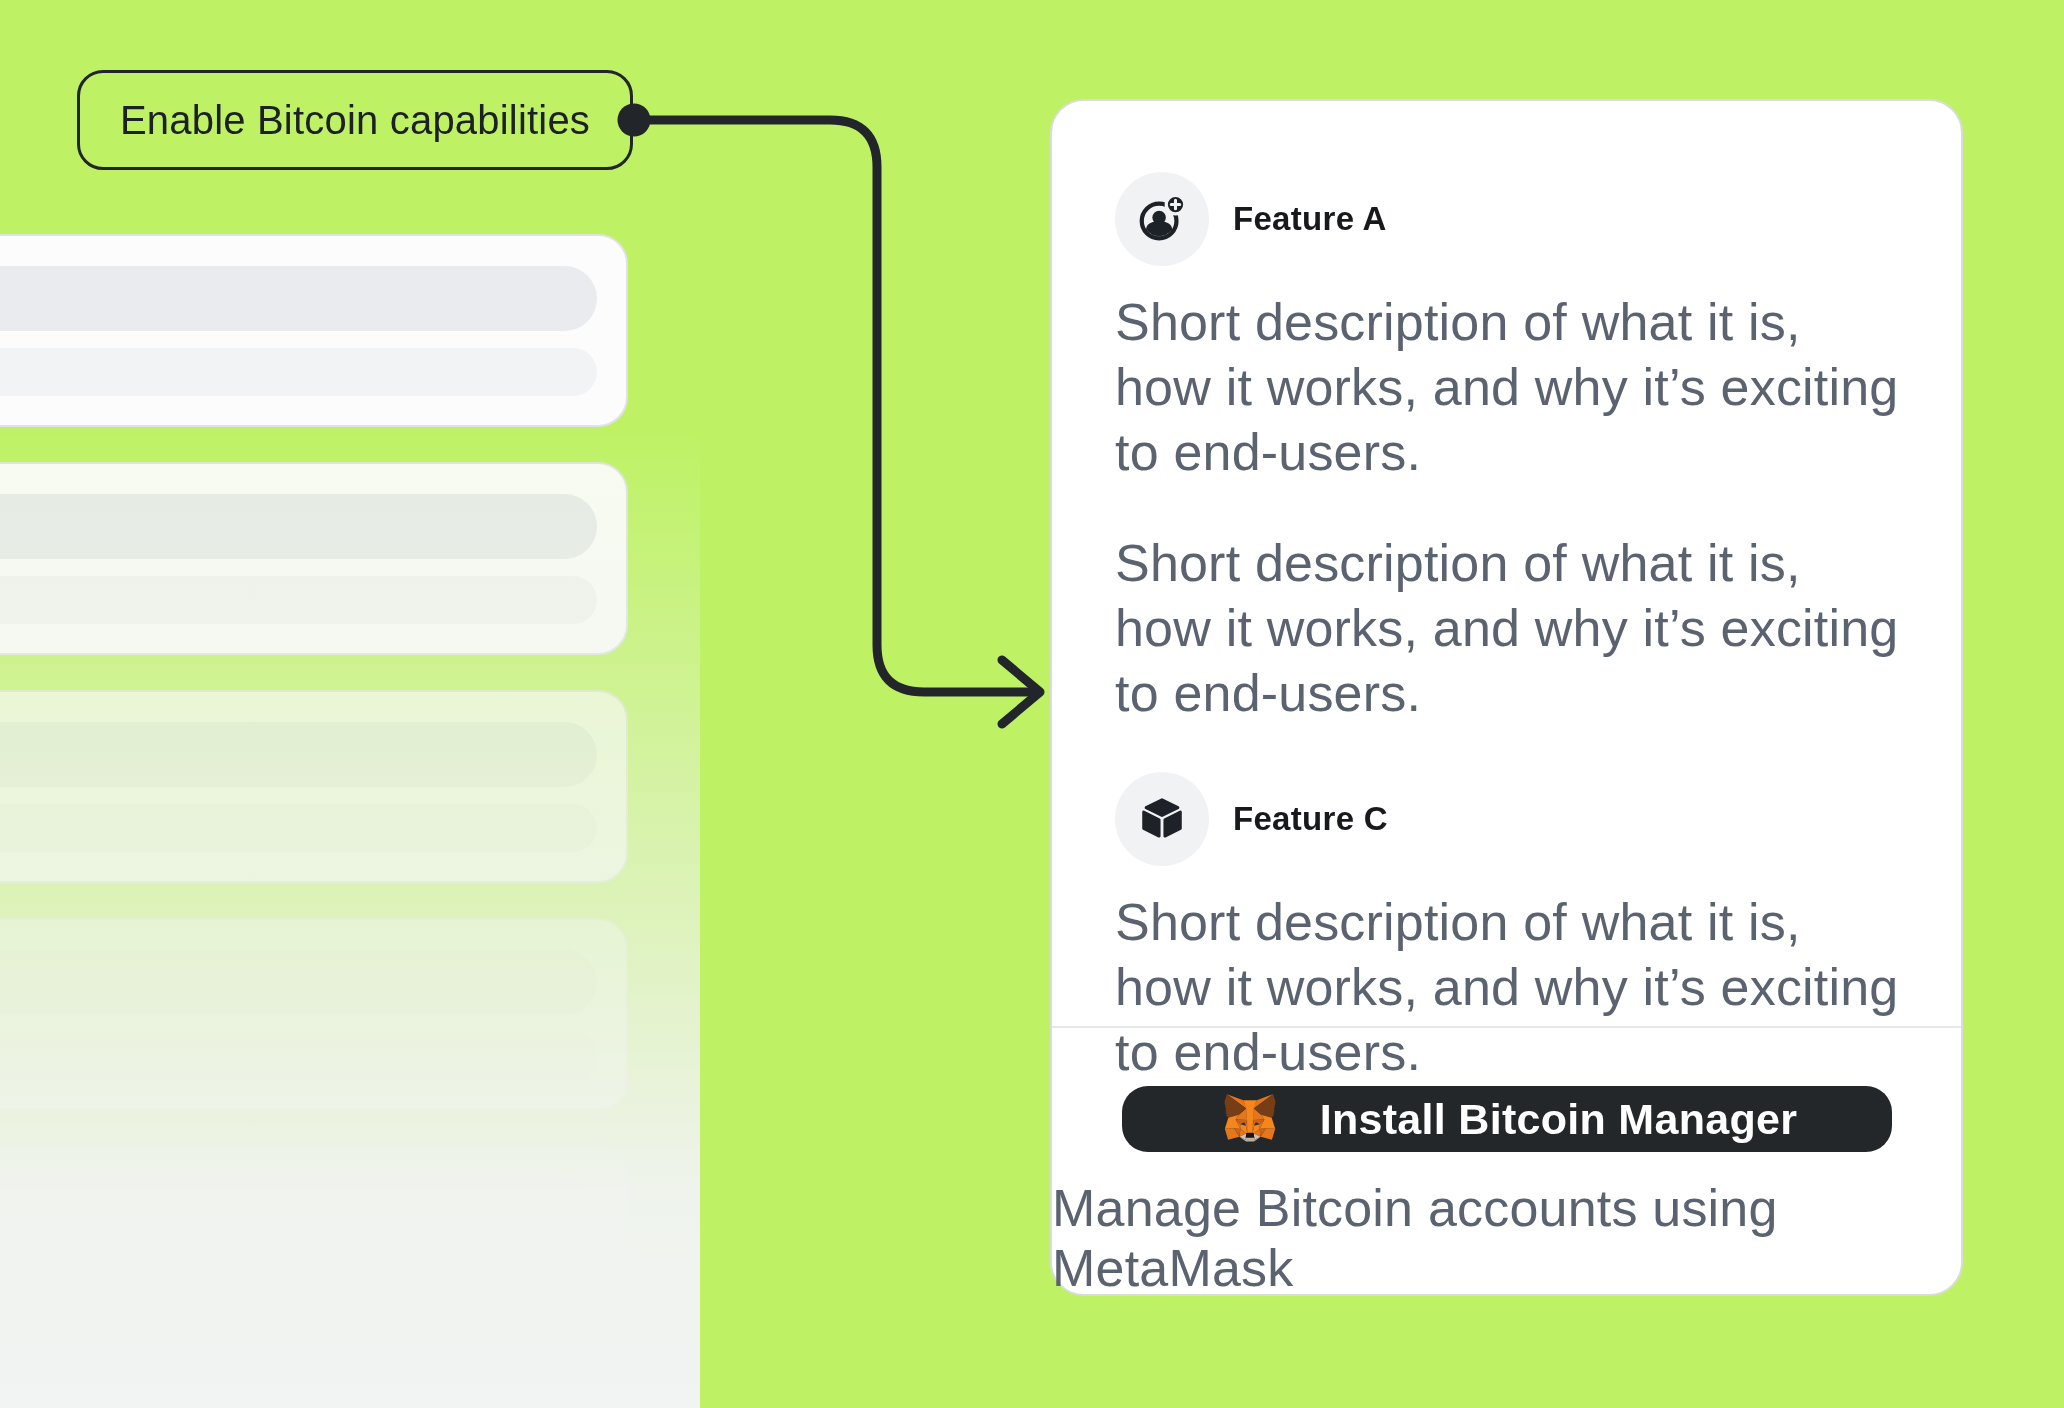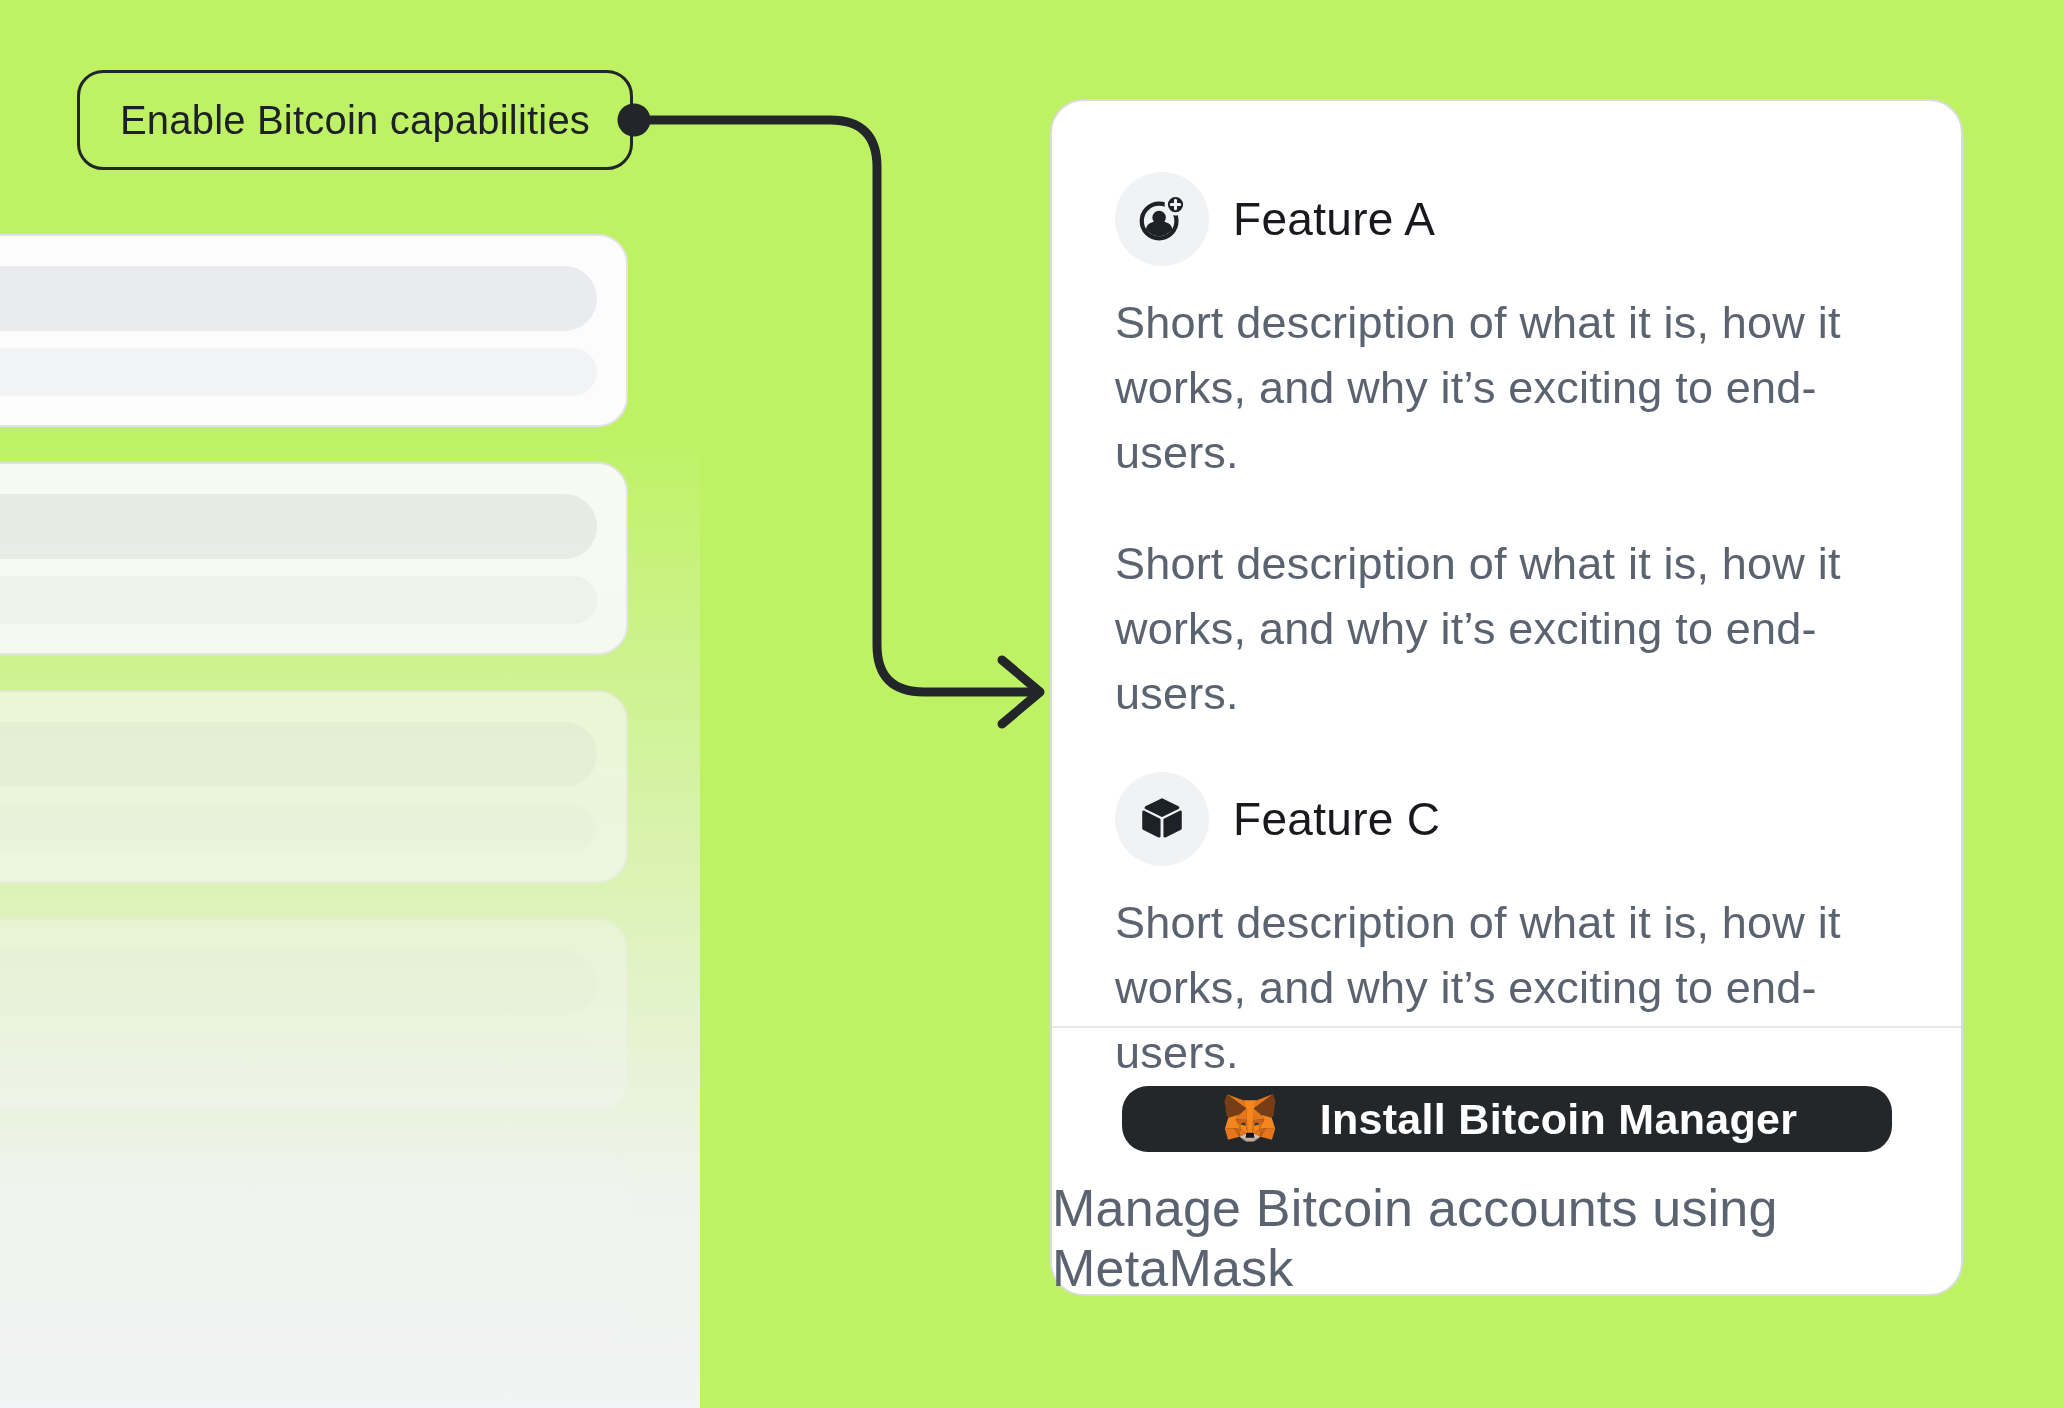--- a/index.html
+++ b/index.html
@@ -84,27 +84,27 @@
   .feature-header { display: flex; align-items: center; gap: 24px; }
   .icon-circle {
     width: 94px; height: 94px;
     border-radius: 50%;
     background: #f1f2f4;
     display: flex; align-items: center; justify-content: center;
     flex: none;
   }
   .icon-circle svg { width: 54px; height: 54px; display: block; }
   .feature-title {
-    font-size: 46px; font-weight: 400; color: #17191d;
+    font-size: 33px; font-weight: 700; color: #17191d;
     letter-spacing: 0.3px;
   }
   .feature-desc {
     margin: 24px 0 46px;
     max-width: 795px;
-    font-size: 45px; line-height: 65px;
+    font-size: 52px; line-height: 65px;
     color: #5b6370; letter-spacing: 0.2px;
   }
   .feature:last-child .feature-desc { margin-bottom: 0; }
 
   .panel-footer {
     position: absolute;
     left: 0; right: 0; bottom: 0;
     height: 268px;
     border-top: 2px solid #e5e7ea;
     box-sizing: border-box;

